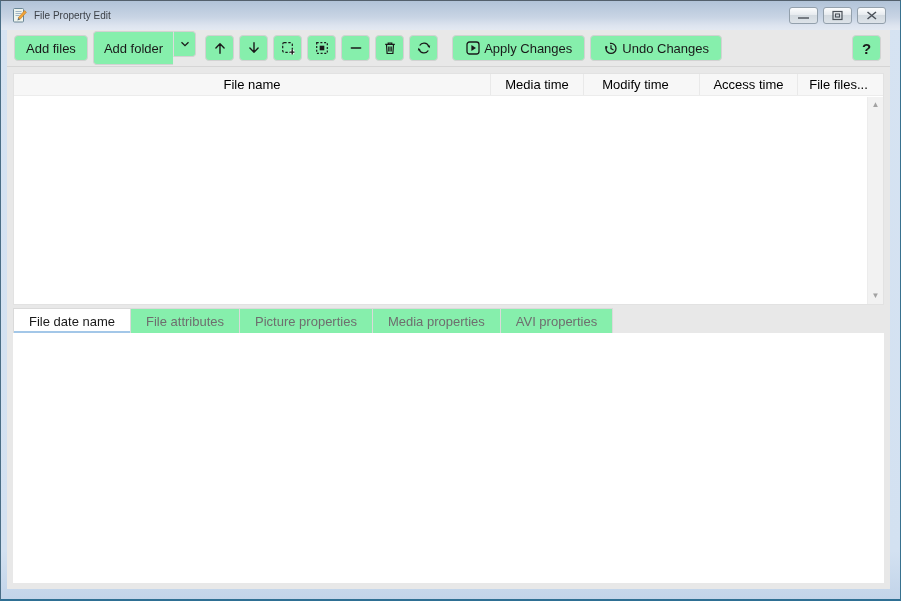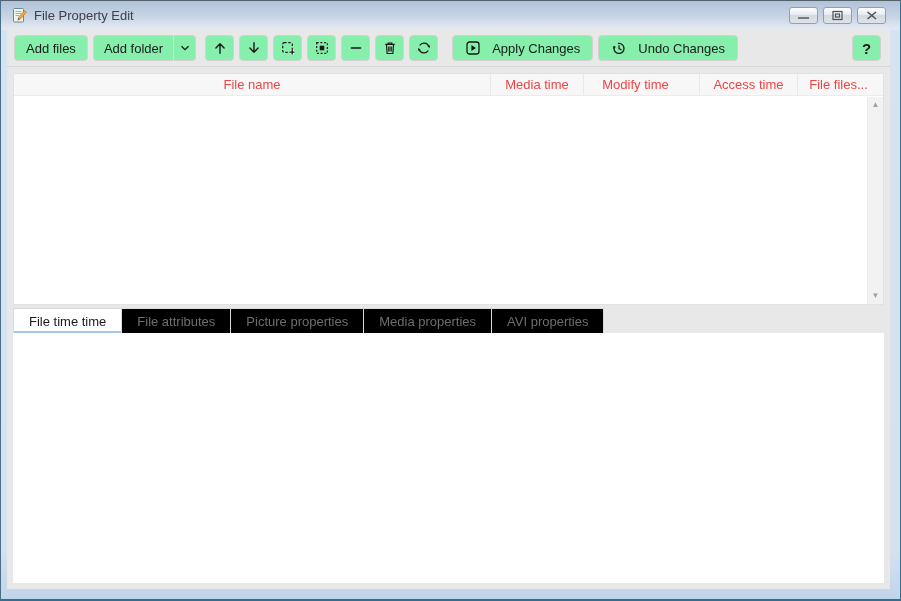--- a/index.html
+++ b/index.html
@@ -14,21 +14,21 @@
     border-bottom:2px solid #2e6f93;
     border-right-color:#38718f;
   }
 
   
   .titlebar {
     height:29px; display:flex; align-items:center; padding:0 8px;
     background:linear-gradient(180deg, #b1c3d8 0%, #c8d4e4 55%, #dde4ef 85%, #e3e9f2 100%);
   }
   .app-icon { width:17px; height:17px; margin:0 6px 0 2px; display:inline-flex; }
-  .title-text { font-size:13px; color:#3c4147; }
+  .title-text { font-size:10px; color:#3c4147; }
   .win-controls { margin-left:auto; display:flex; gap:5px; padding-right:6px; }
   .winbtn {
     width:29px; height:17px; border:1px solid #93a0ac; border-radius:3px;
     background:linear-gradient(180deg, #fcfdfe 0%, #e7ebef 45%, #d3dae0 50%, #dde3e9 100%);
     display:inline-flex; align-items:center; justify-content:center; cursor:default; padding:0;
   }
 
   
   .client {
     position:absolute; left:6px; right:10px; top:29px; bottom:10px;
@@ -40,36 +40,36 @@
     flex:0 0 37px; height:37px; border-bottom:1px solid #d5d5d5;
     display:flex; align-items:center; gap:5px; padding:0 9px 0 7px;
   }
   .tbtn {
     height:26px; background:#86efac; border:1px solid #d2d2d2; border-radius:4px;
     font-family:"Liberation Sans", sans-serif; font-size:13px; color:#1a1a1a;
     display:inline-flex; align-items:center; justify-content:center; padding:0 11px; cursor:default;
   }
   .iconbtn { width:29px; padding:0; }
   .split { display:inline-flex; }
-  .split .main { border-radius:4px 0 0 4px; border-right:none; padding:8px 10px; }
+  .split .main { border-radius:4px 0 0 4px; border-right:none; padding:16px 10px; }
   .split .arrow { width:23px; padding:0; border-radius:0 4px 4px 0; border-left:1px solid #dcdcdc; }
-  .labelbtn { gap:11px; padding:0 12px; }
+  .labelbtn { gap:3px; padding:0 12px; }
   .gap-md { margin-left:4px; }
   .gap-lg { margin-left:9px; }
   .help-btn { margin-left:auto; font-weight:bold; font-size:15px; width:29px; padding:0; }
   .tico { display:block; }
 
   
   .filelist {
     flex:0 0 232px; margin:6px 6px 0; background:#fff;
     border:1px solid #e2e2e2; position:relative; display:flex; flex-direction:column;
   }
   .listheader {
     flex:0 0 22px; height:22px; background:#f7f7f7; border-bottom:1px solid #ececec;
-    display:flex; font-size:13px; color:#ef4444;
+    display:flex; font-size:13px; color:#000000;
   }
   .col {
     display:flex; align-items:center; justify-content:center;
     border-left:1px solid #e9e9e9; height:100%; white-space:nowrap; overflow:hidden;
   }
   .col:first-child { border-left:none; }
   .c0 { width:476px; } .c1 { width:93px; } .c2 { width:104px;text-align:right; } .c3 { width:98px;margin-left:12px; } .c4 { width:82px; }
   .c-fill { flex:1; border-left:none; }
   .listbody { flex:1; background:#fff; }
   .vscroll {
@@ -80,21 +80,21 @@
   .sbtn {
     width:100%; height:16px; display:flex; align-items:center; justify-content:center;
     color:#a2a2a2; font-size:8px; line-height:1; background:#f2f2f2; cursor:default;
   }
   .strack { flex:1; width:100%; }
 
   
   .tabbar { flex:0 0 25px; height:25px; margin:3px 6px 0; display:flex; font-size:13px; }
   .tab {
     padding:0 15px; display:flex; align-items:center; white-space:nowrap;
-    background:#000000; color:#6e6e6e; cursor:default;
+    background:#86efac; color:#6e6e6e; cursor:default;
     border-top:1px solid #dadada; border-right:1px solid #dadada;
   }
   .tab:first-child { border-left:1px solid #dadada; }
   .tab.active {
     background:#fff; color:#1a1a1a;
     box-shadow:inset 0 -2px 0 #a3c7e8;
   }
   .tabpanel { flex:1; margin:0 6px 6px; background:#fff; }
 </style>
 </head>
@@ -223,21 +223,21 @@
             <span>▲</span>
           </div>
         <div class="strack"></div>
         <div class="sbtn">
             <span>▼</span>
           </div>
       </div>
     </div>
 
     <div class="tabbar">
-      <div class="tab active">File time time</div>
+      <div class="tab active">File date name</div>
       <div class="tab">File attributes</div>
       <div class="tab">Picture properties</div>
       <div class="tab">Media properties</div>
       <div class="tab">AVI properties</div>
     </div>
     <div class="tabpanel"></div>
 
   </div>
 </div>
 

